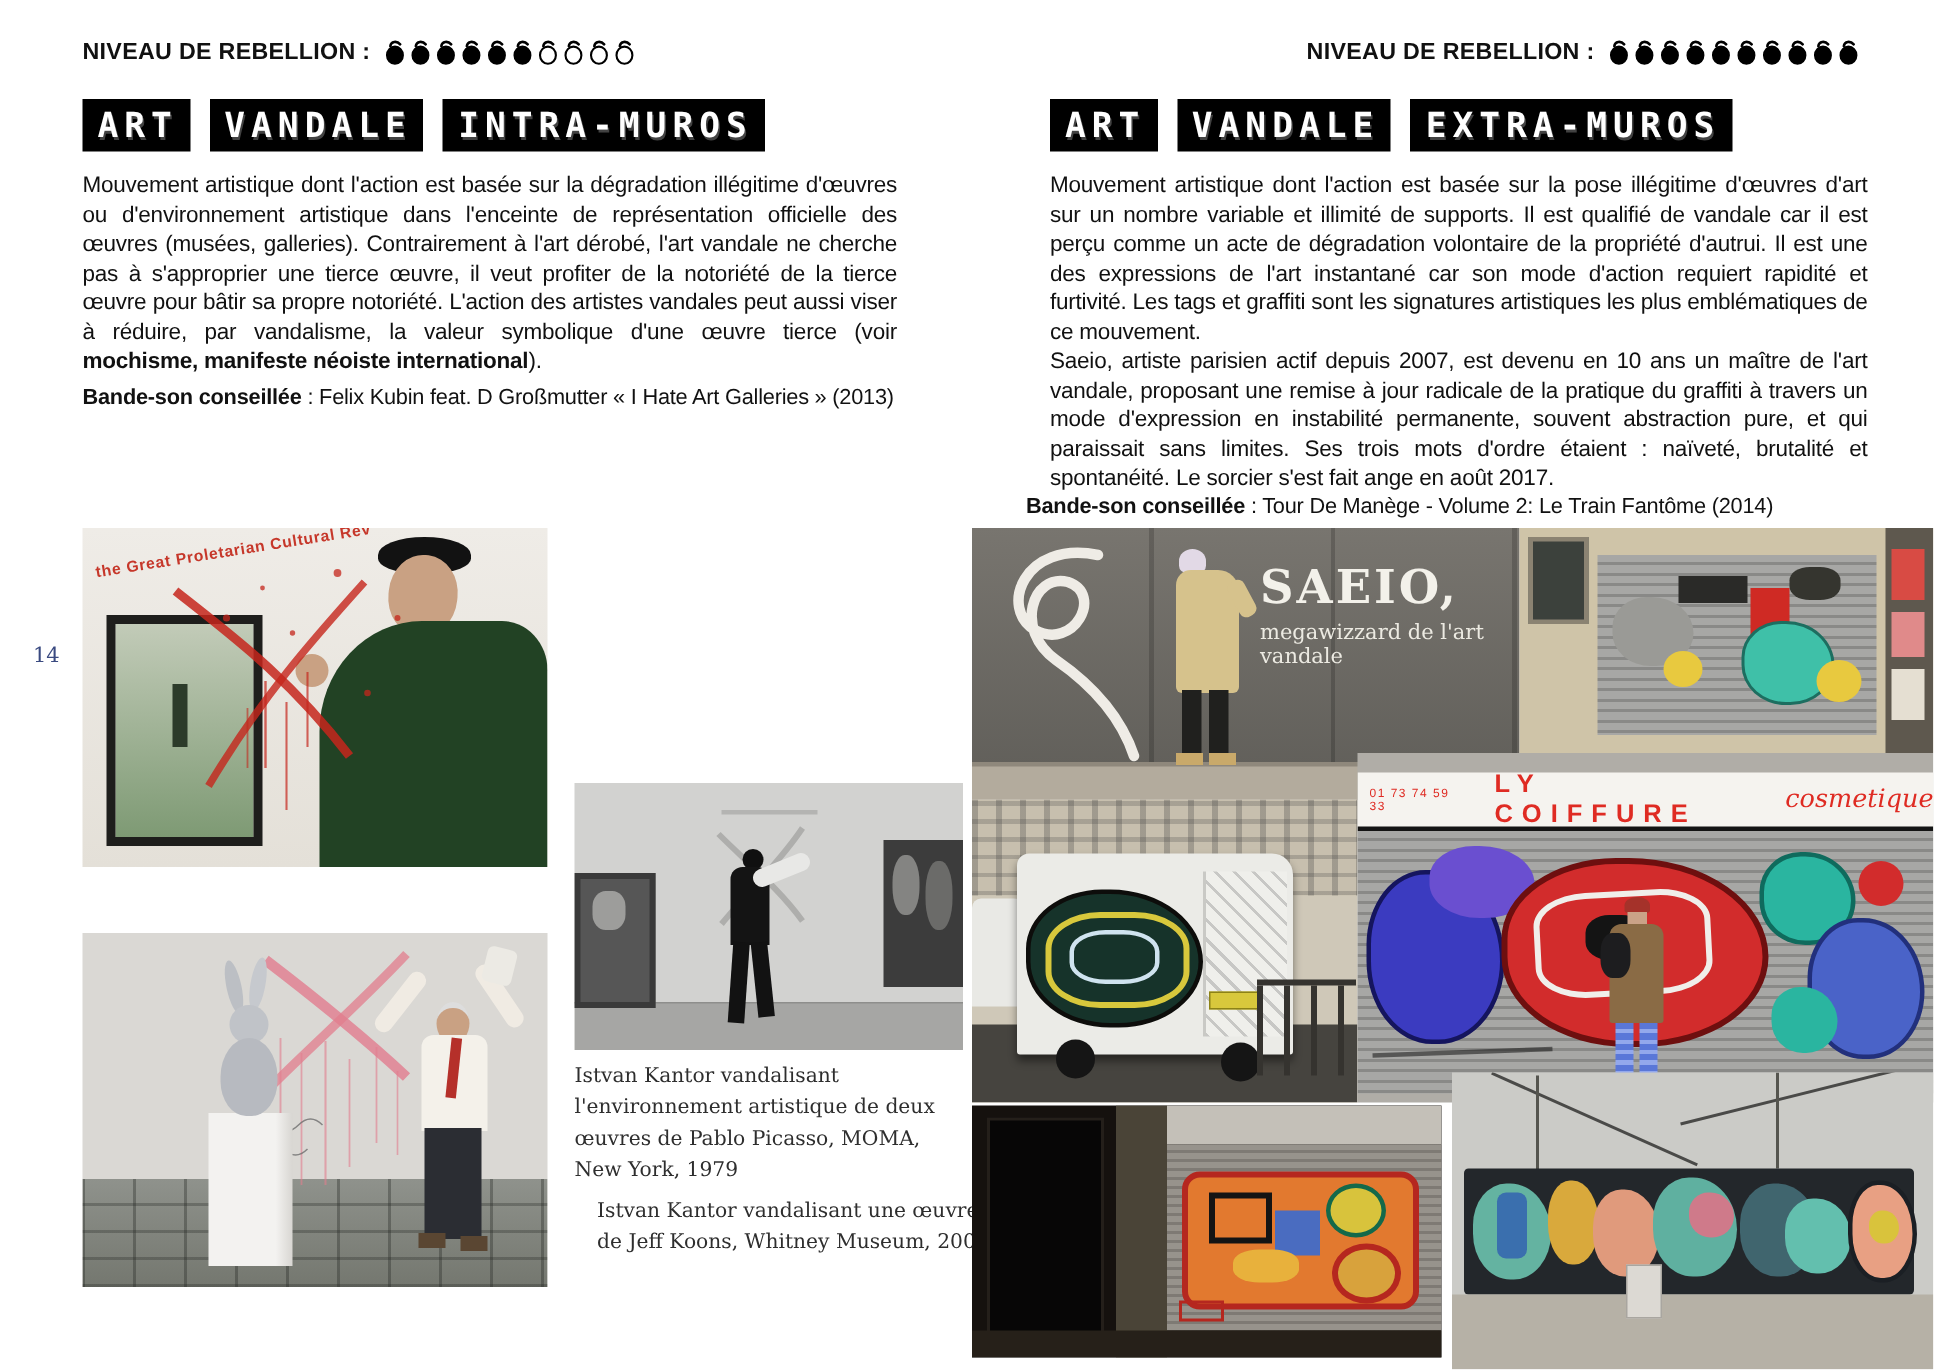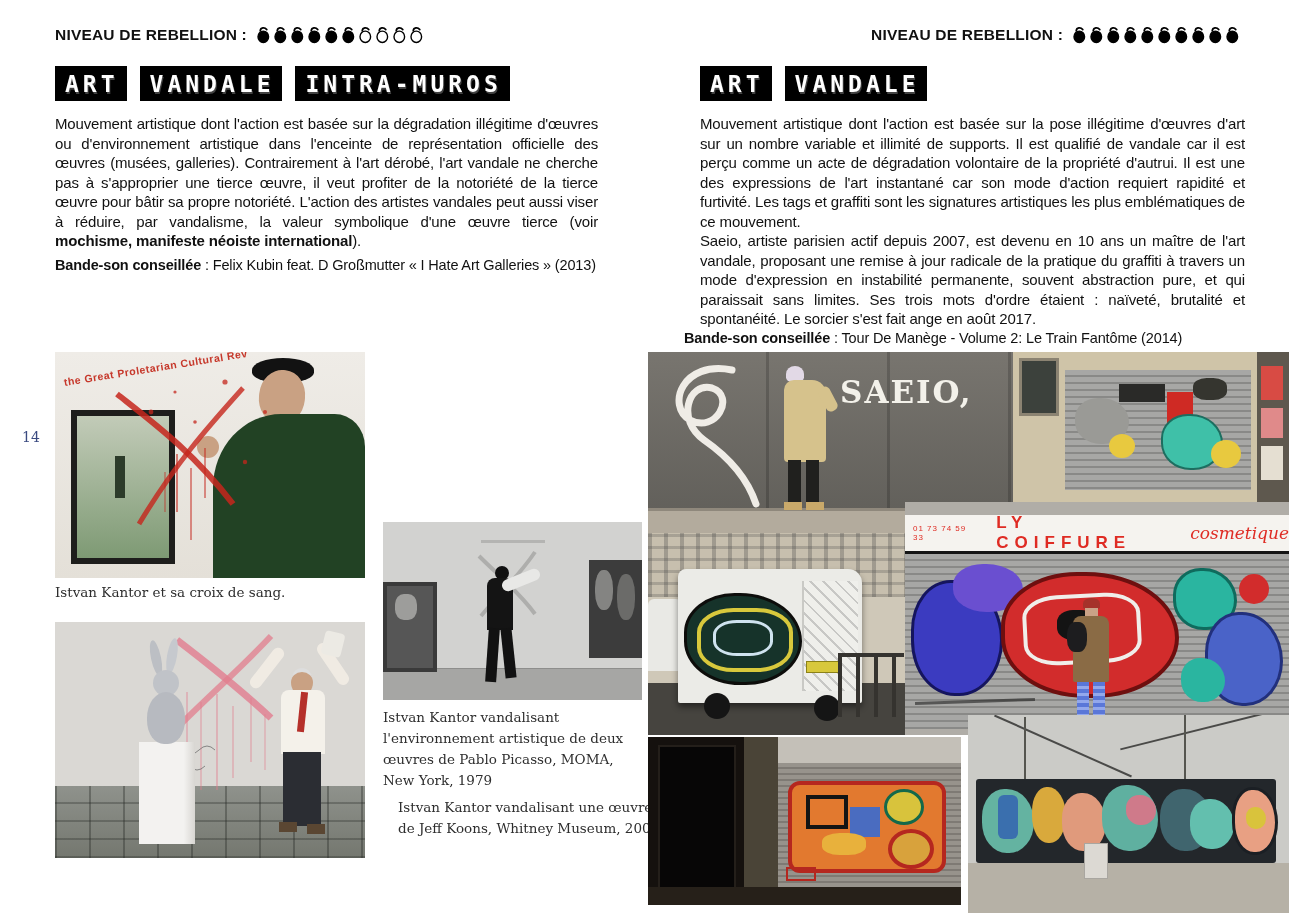--- a/index.html
+++ b/index.html
@@ -126,21 +126,20 @@
       <g fill="#c5261c" opacity=".75">
         <circle cx="96" cy="60" r="2.4"></circle>
           <circle cx="210" cy="60" r="2"></circle>
           <circle cx="170" cy="30" r="2.6"></circle>
         <circle cx="140" cy="70" r="1.8"></circle>
           <circle cx="190" cy="110" r="2.2"></circle>
           <circle cx="120" cy="40" r="1.6"></circle>
       </g>
     </svg>
   </div>
-  <div class="cap" style="left:55px;top:582px;width:320px;">Istvan Kantor et sa croix de sang.</div>
 
   <div class="photo" style="left:55px;top:622px;width:310px;height:236px;background:#dad8d4;">
     <div class="abs" style="left:0;top:164px;width:310px;height:72px;background:linear-gradient(180deg,#8f928c,#74776f);">
       <div class="abs" style="left:0;top:0;width:310px;height:72px;background:repeating-linear-gradient(90deg,rgba(35,38,34,.35) 0 2px,transparent 2px 34px),repeating-linear-gradient(0deg,rgba(35,38,34,.3) 0 2px,transparent 2px 18px);"></div>
     </div>
     <svg class="abs" style="left:0;top:0;" width="310" height="236" viewBox="0 0 310 236">
       <g stroke="#e17d8e" fill="none">
         <path d="M122 18 C156 44 186 68 216 96" stroke-width="7" opacity=".8"></path>
         <path d="M216 14 C186 46 156 72 126 102" stroke-width="6" opacity=".75"></path>
         <path d="M132 70 v78" stroke-width="1.3" opacity=".6"></path>
@@ -238,20 +237,21 @@
         <svg width="15" height="18" viewBox="0 0 15 18">
           <path d="M4.2 4.8 C4.6 1.4 8.6 1 10.8 3.6" fill="none" stroke="#000" stroke-width="1.7" stroke-linecap="round"></path>
           <ellipse cx="7.3" cy="10.8" rx="5.3" ry="5.7" fill="#000" stroke="#000" stroke-width="1.4"></ellipse>
         </svg>
       </span>
   </div>
 
   <div class="title" style="left:700px;top:66px;">
     <span>ART</span>
     <span>VANDALE</span>
+    <span>EXTRA-MUROS</span>
   </div>
 
   <div class="body" style="left:700px;top:114px;width:545px;">
     <p>Mouvement artistique dont l'action est basée sur la pose illégitime d'œuvres d'art sur un nombre variable et illimité de supports. Il est qualifié de vandale car il est perçu comme un acte de dégradation volontaire de la propriété d'autrui. Il est une des expressions de l'art instantané car son mode d'action requiert rapidité et furtivité. Les tags et graffiti sont les signatures artistiques les plus emblématiques de ce mouvement.</p>
     <p>Saeio, artiste parisien actif depuis 2007, est devenu en 10 ans un maître de l'art vandale, proposant une remise à jour radicale de la pratique du graffiti à travers un mode d'expression en instabilité permanente, souvent abstraction pure, et qui paraissait sans limites. Ses trois mots d'ordre étaient : naïveté, brutalité et spontanéité. Le sorcier s'est fait ange en août 2017.</p>
   </div>
 
   <div class="snd" style="left:684px;top:330px;">
     <strong>Bande-son conseillée</strong><span>  : Tour De Manège - Volume 2: Le Train Fantôme (2014)</span>
   </div>
@@ -263,20 +263,21 @@
       <path d="M72 12 C22 2 6 48 30 62 C56 76 76 38 52 30 C28 24 16 62 44 82 C70 100 88 122 96 146" fill="none" stroke="#efece6" stroke-width="7" stroke-linecap="round"></path>
     </svg>
     <div class="abs" style="left:138px;top:14px;width:18px;height:16px;background:#e2d9e6;border-radius:50% 50% 30% 30%;"></div>
     <div class="abs" style="left:136px;top:28px;width:42px;height:82px;background:#d6c28c;border-radius:10px 14px 4px 4px;"></div>
     <div class="abs" style="left:174px;top:34px;width:12px;height:26px;background:#d6c28c;transform:rotate(-28deg);border-radius:5px;"></div>
     <div class="abs" style="left:140px;top:108px;width:13px;height:44px;background:#20201e;"></div>
     <div class="abs" style="left:158px;top:108px;width:13px;height:44px;background:#20201e;"></div>
     <div class="abs" style="left:136px;top:150px;width:18px;height:8px;background:#c9a96a;"></div>
     <div class="abs" style="left:158px;top:150px;width:18px;height:8px;background:#c9a96a;"></div>
     <div class="abs saeio-t" style="left:192px;top:22px;">SAEIO,</div>
+    <div class="abs saeio-s" style="left:192px;top:62px;">megawizzard de l'art vandale</div>
   </div>
 
   <div class="photo" style="left:1013px;top:352px;width:276px;height:150px;background:#cfc4a8;">
     <div class="abs" style="left:6px;top:6px;width:34px;height:52px;background:#3c413c;border:3px solid #8b8372;"></div>
     <div class="abs ridges" style="left:52px;top:18px;width:186px;height:120px;">
       <div class="blob" style="left:10px;top:28px;width:54px;height:46px;background:#9a9a96;"></div>
       <div class="abs" style="left:54px;top:14px;width:46px;height:18px;background:#2a2a28;"></div>
       <div class="abs" style="left:102px;top:22px;width:26px;height:34px;background:#cf2a24;"></div>
       <div class="blob" style="left:96px;top:44px;width:58px;height:52px;background:#3fc0a8;border:2px solid #1d6e60;"></div>
       <div class="abs" style="left:44px;top:64px;width:26px;height:24px;background:#e8c93f;border-radius:50%;"></div>

